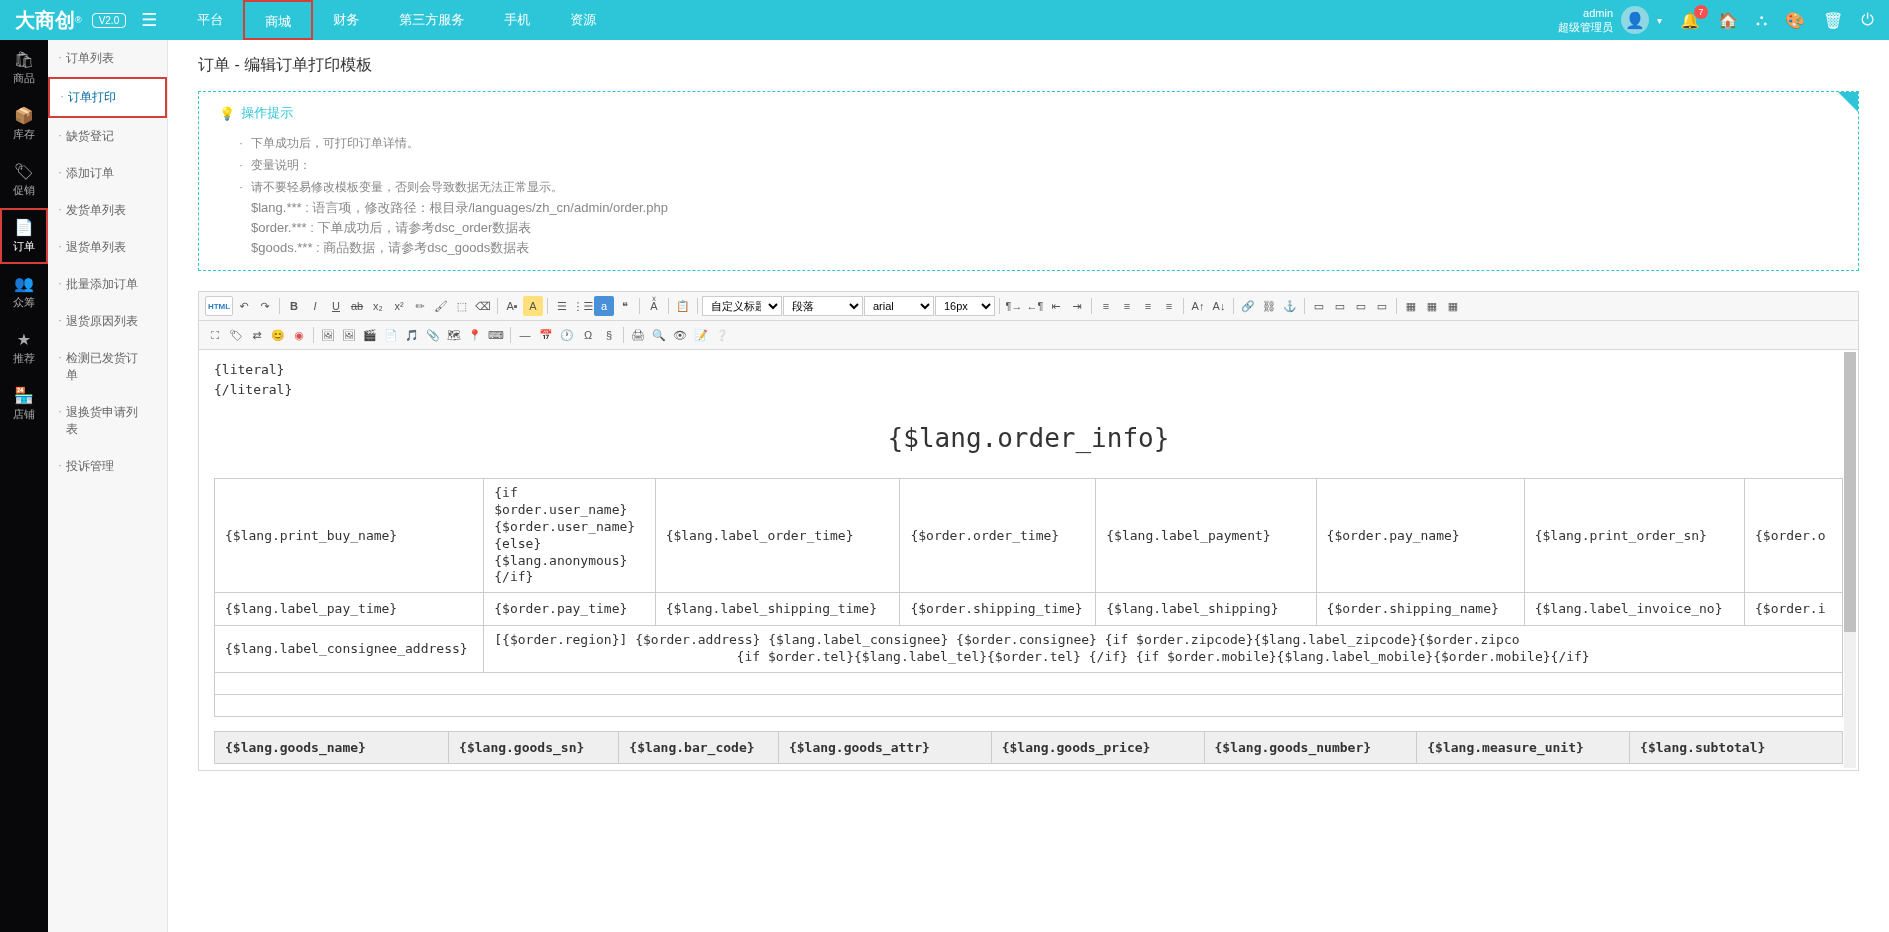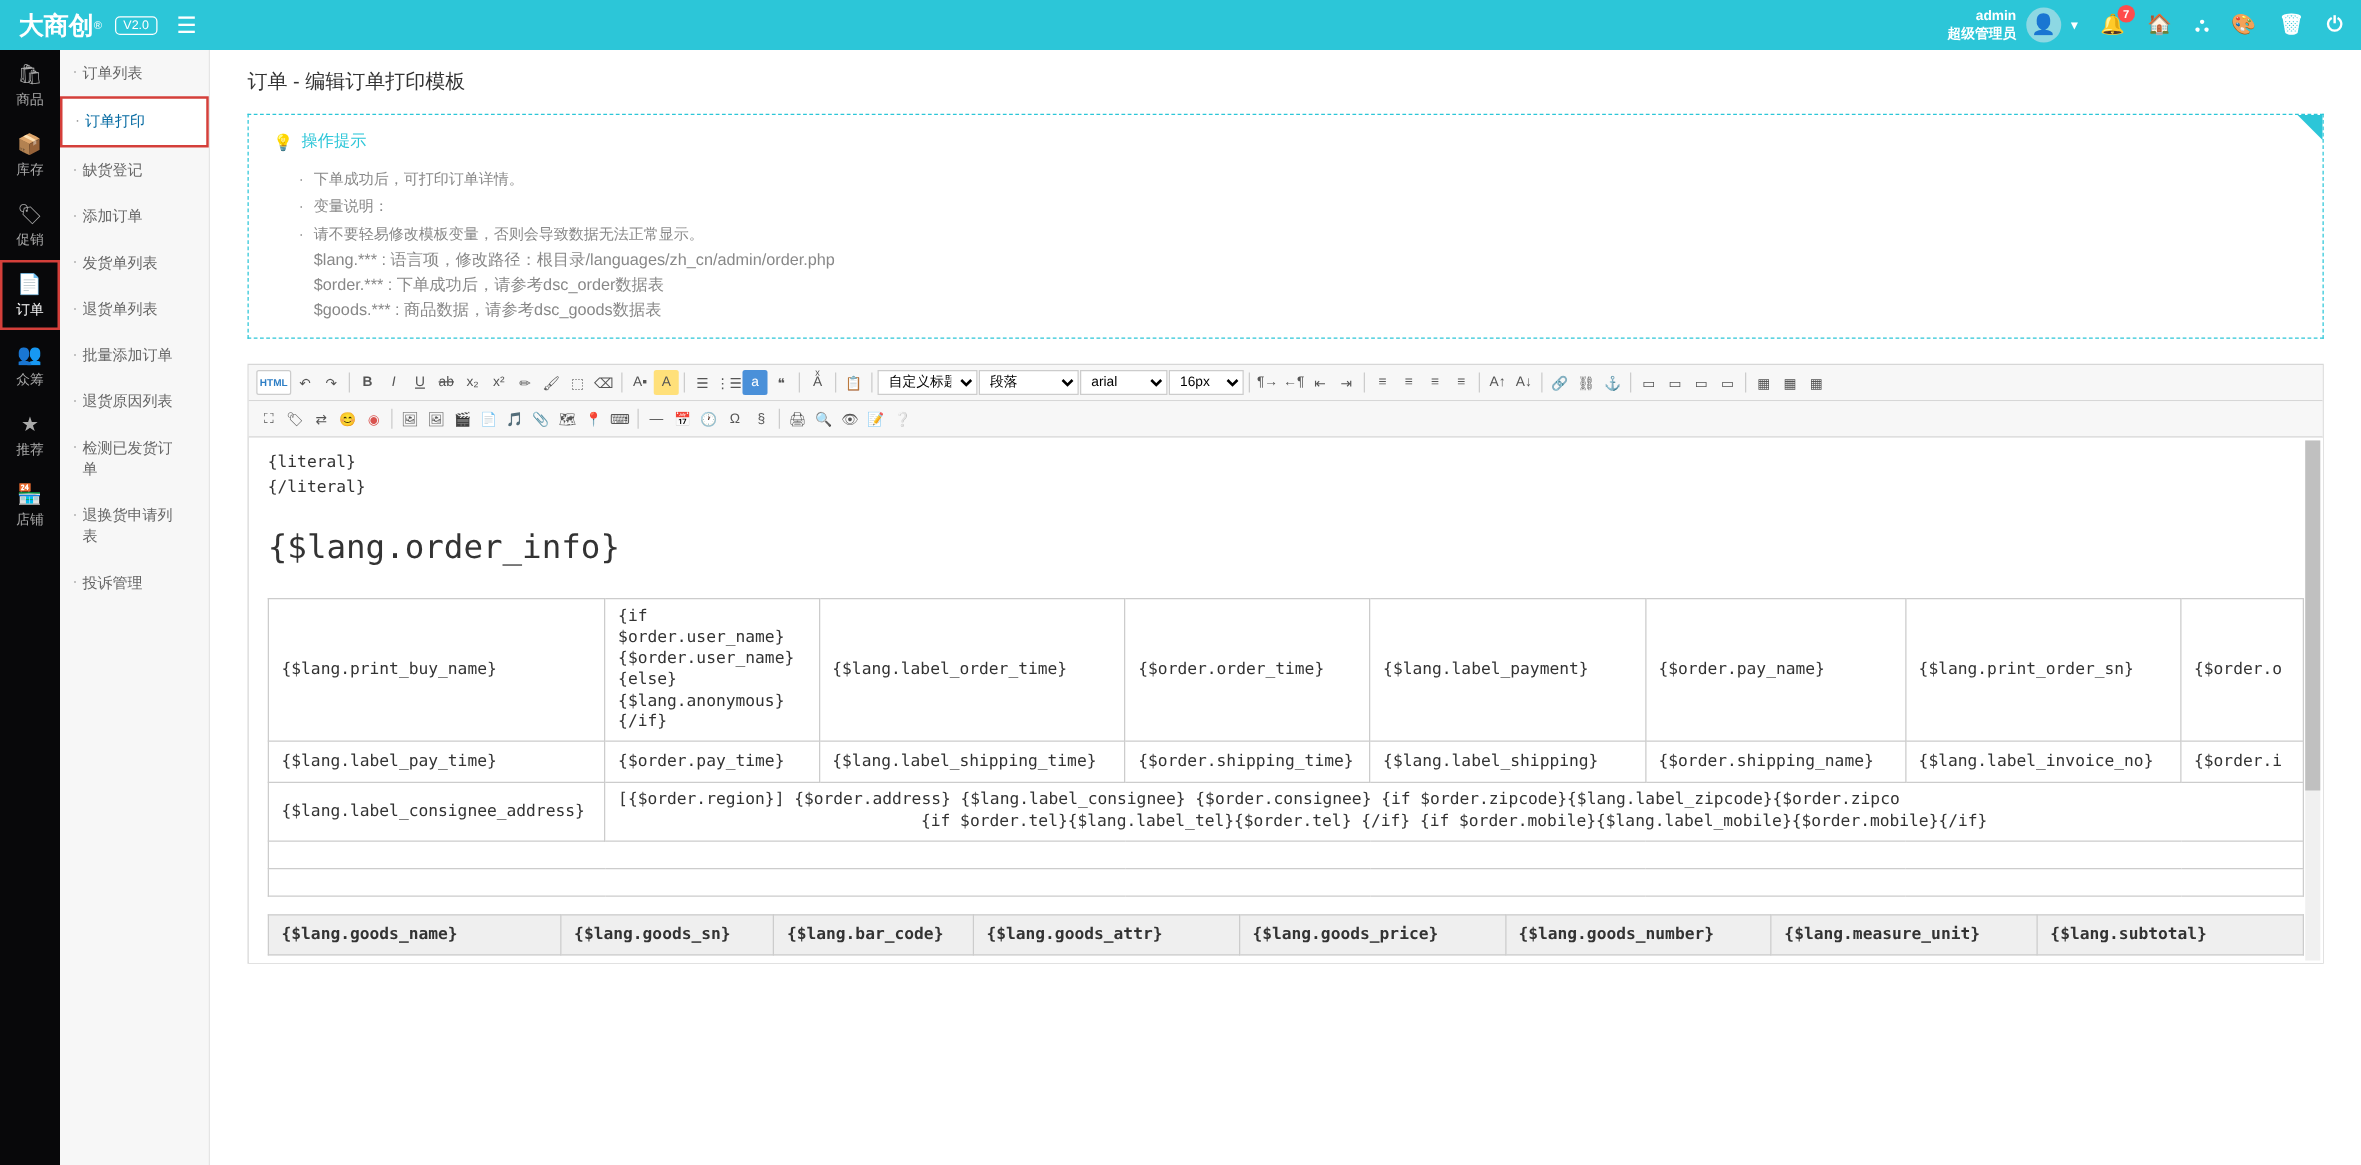--- a/index.html
+++ b/index.html
@@ -55,21 +55,20 @@
       font-size: 13px;
     }
     .nav-tab.active {
       border: 2px solid #d43f3a;
     }
     .header-right {
       margin-left: auto;
       display: flex;
       align-items: center;
       gap: 18px;
-      font-weight: bold;
     }
     .user-section {
       display: flex;
       align-items: center;
       gap: 8px;
     }
     .user-info {
       text-align: right;
       font-size: 11px;
       line-height: 14px;
@@ -270,21 +269,21 @@
     }
     .editor-content {
       padding: 10px 15px;
       font-family: monospace;
       font-size: 13px;
       color: #333;
       line-height: 1.5;
       min-width: 1560px;
     }
     .template-title {
-      text-align: left;
+      text-align: center;
       font-size: 26px;
       font-family: monospace;
       margin: 20px 0;
     }
     .template-table {
       border-collapse: collapse;
       width: 100%;
       table-layout: fixed;
     }
     .template-table td, .template-table th {
@@ -327,20 +326,28 @@
 <body>
 
 <div class="top-header">
   <div class="logo">
     <span>大商创</span>
     <sup style="font-size:9px;font-weight:normal">®</sup>
   </div>
   <span class="version-badge">V2.0</span>
   <span class="menu-trigram">☰</span>
 
+  <div class="nav-tabs">
+    <div class="nav-tab">平台</div>
+    <div class="nav-tab active">商城</div>
+    <div class="nav-tab">财务</div>
+    <div class="nav-tab">第三方服务</div>
+    <div class="nav-tab">手机</div>
+    <div class="nav-tab">资源</div>
+  </div>
 
   <div class="header-right">
     <div class="user-section">
       <div class="user-info">
         <div>admin</div>
         <div>超级管理员</div>
       </div>
       <div class="avatar-circle">👤</div>
       <span class="dropdown-caret">▾</span>
     </div>

